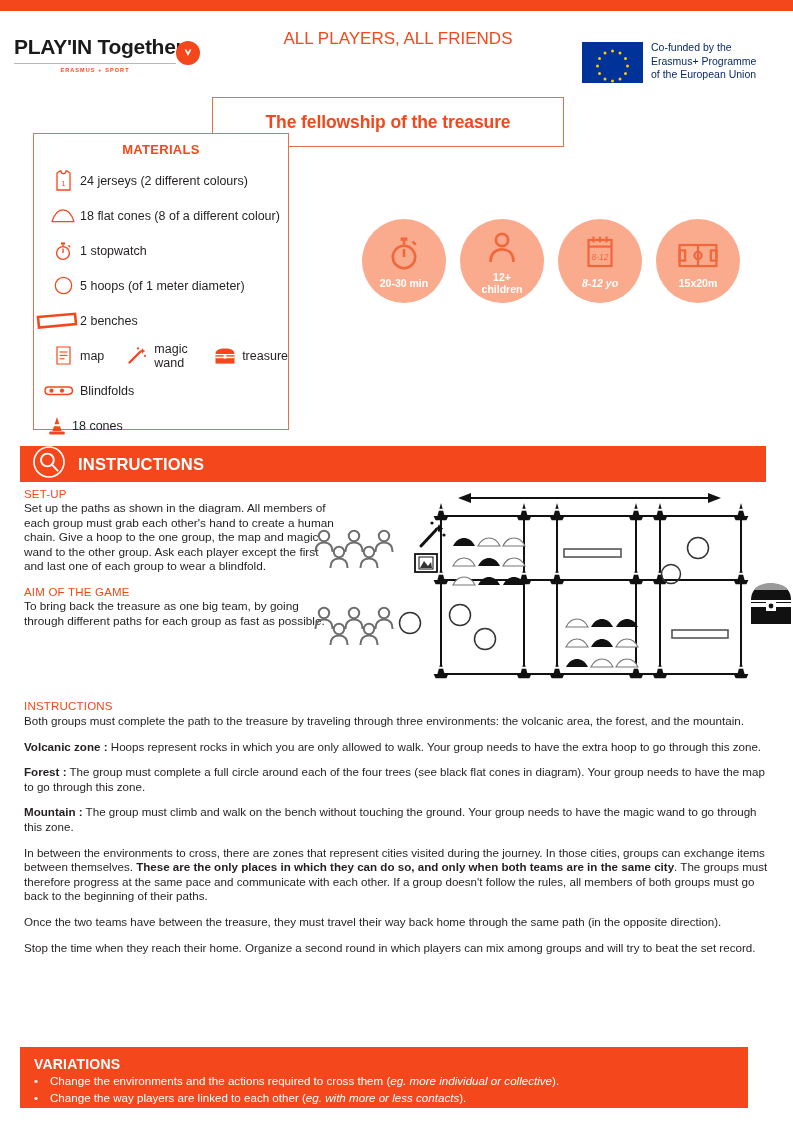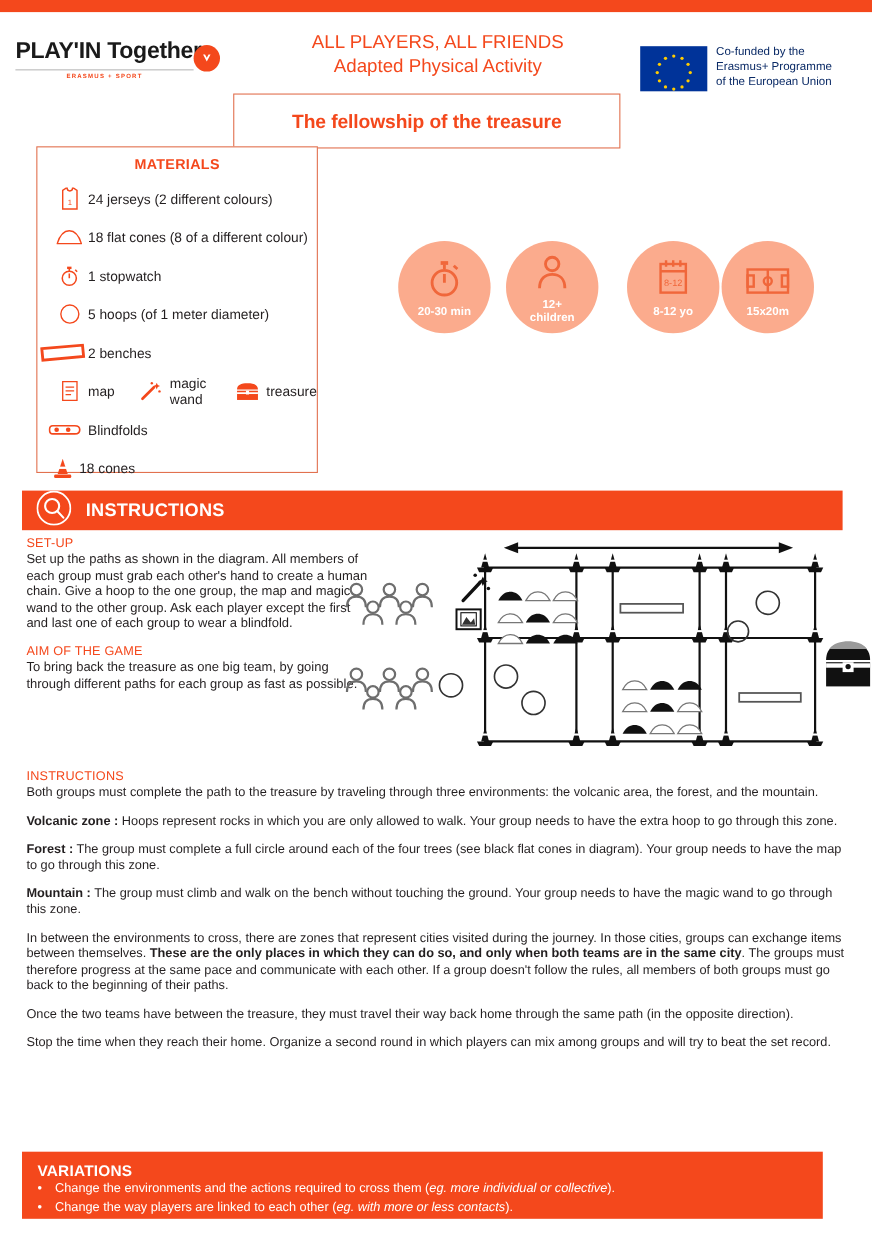--- a/index.html
+++ b/index.html
@@ -39,21 +39,21 @@
   }
   .logo-mark svg { position:absolute; left:4px; top:4px; }
 
   .head-title {
     position:absolute; left:240px; top:17px; width:316px;
     text-align:center; color:#F4481C;
     font-size:17px; line-height:21px;
   }
 
   .title-box {
-    position:absolute; left:212px; top:74px; width:352px; height:50px;
+    position:absolute; left:212px; top:86px; width:352px; height:50px;
     border:1.4px solid #E2714F; background:#ffffff;
     display:flex; align-items:center; justify-content:center;
   }
   .title-box span {
     color:#F4481C; font-size:17.5px; font-weight:bold; letter-spacing:-0.1px;
   }
 
   .eu-logo { position:absolute; left:582px; top:30px; width:198px; height:42px; }
   .eu-flag {
     position:absolute; left:0; top:1px; width:61px; height:41px;
@@ -84,21 +84,21 @@
 
   
   .info-row { position:absolute; left:362px; top:219px; width:385px; height:86px; }
   .info-c {
     position:absolute; top:0; width:84px; height:84px; border-radius:50%;
     background:#FBAB8D; display:flex; flex-direction:column;
     align-items:center; justify-content:center;
   }
   .info-c:nth-of-type(1){ left:0px; }
   .info-c:nth-of-type(2){ left:98px; }
-  .info-c:nth-of-type(3){ left:208px; }
+  .info-c:nth-of-type(3){ left:196px;font-style:italic; }
   .info-c:nth-of-type(4){ left:294px; }
   .info-ico { height:38px; display:flex; align-items:flex-end; justify-content:center; }
   .info-lab {
     color:#ffffff; font-size:10.5px; font-weight:bold; line-height:12px;
     text-align:center; margin-top:6px;
   }
 
   
   .instr-bar {
     position:absolute; left:20px; top:446px; width:746px; height:36px;
@@ -154,21 +154,20 @@
     </div>
     <div class="logo-mark">
       <svg width="16" height="16" viewBox="0 0 16 16">
         <path d="M8 1 C4.5 1 2 3.4 2 6.4 C2 9.6 5 12.4 8 15 C11 12.4 14 9.6 14 6.4 C14 3.4 11.5 1 8 1 Z" fill="#F4481C"></path>
         <path d="M4.6 4.6 L8 11 L11.4 4.6 L9.6 4.6 L8 7.6 L6.4 4.6 Z" fill="#ffffff"></path>
       </svg>
     </div>
 
     <div class="head-title">
       <div>ALL PLAYERS, ALL FRIENDS</div>
-      <div>Adapted Physical Activity</div>
     </div>
 
     <div class="title-box">
       <span>The fellowship of the treasure</span>
     </div>
 
     <div class="eu-logo">
       <div class="eu-flag">
         <svg width="61" height="41" viewBox="0 0 61 41">
           <g fill="#FFCC00">

